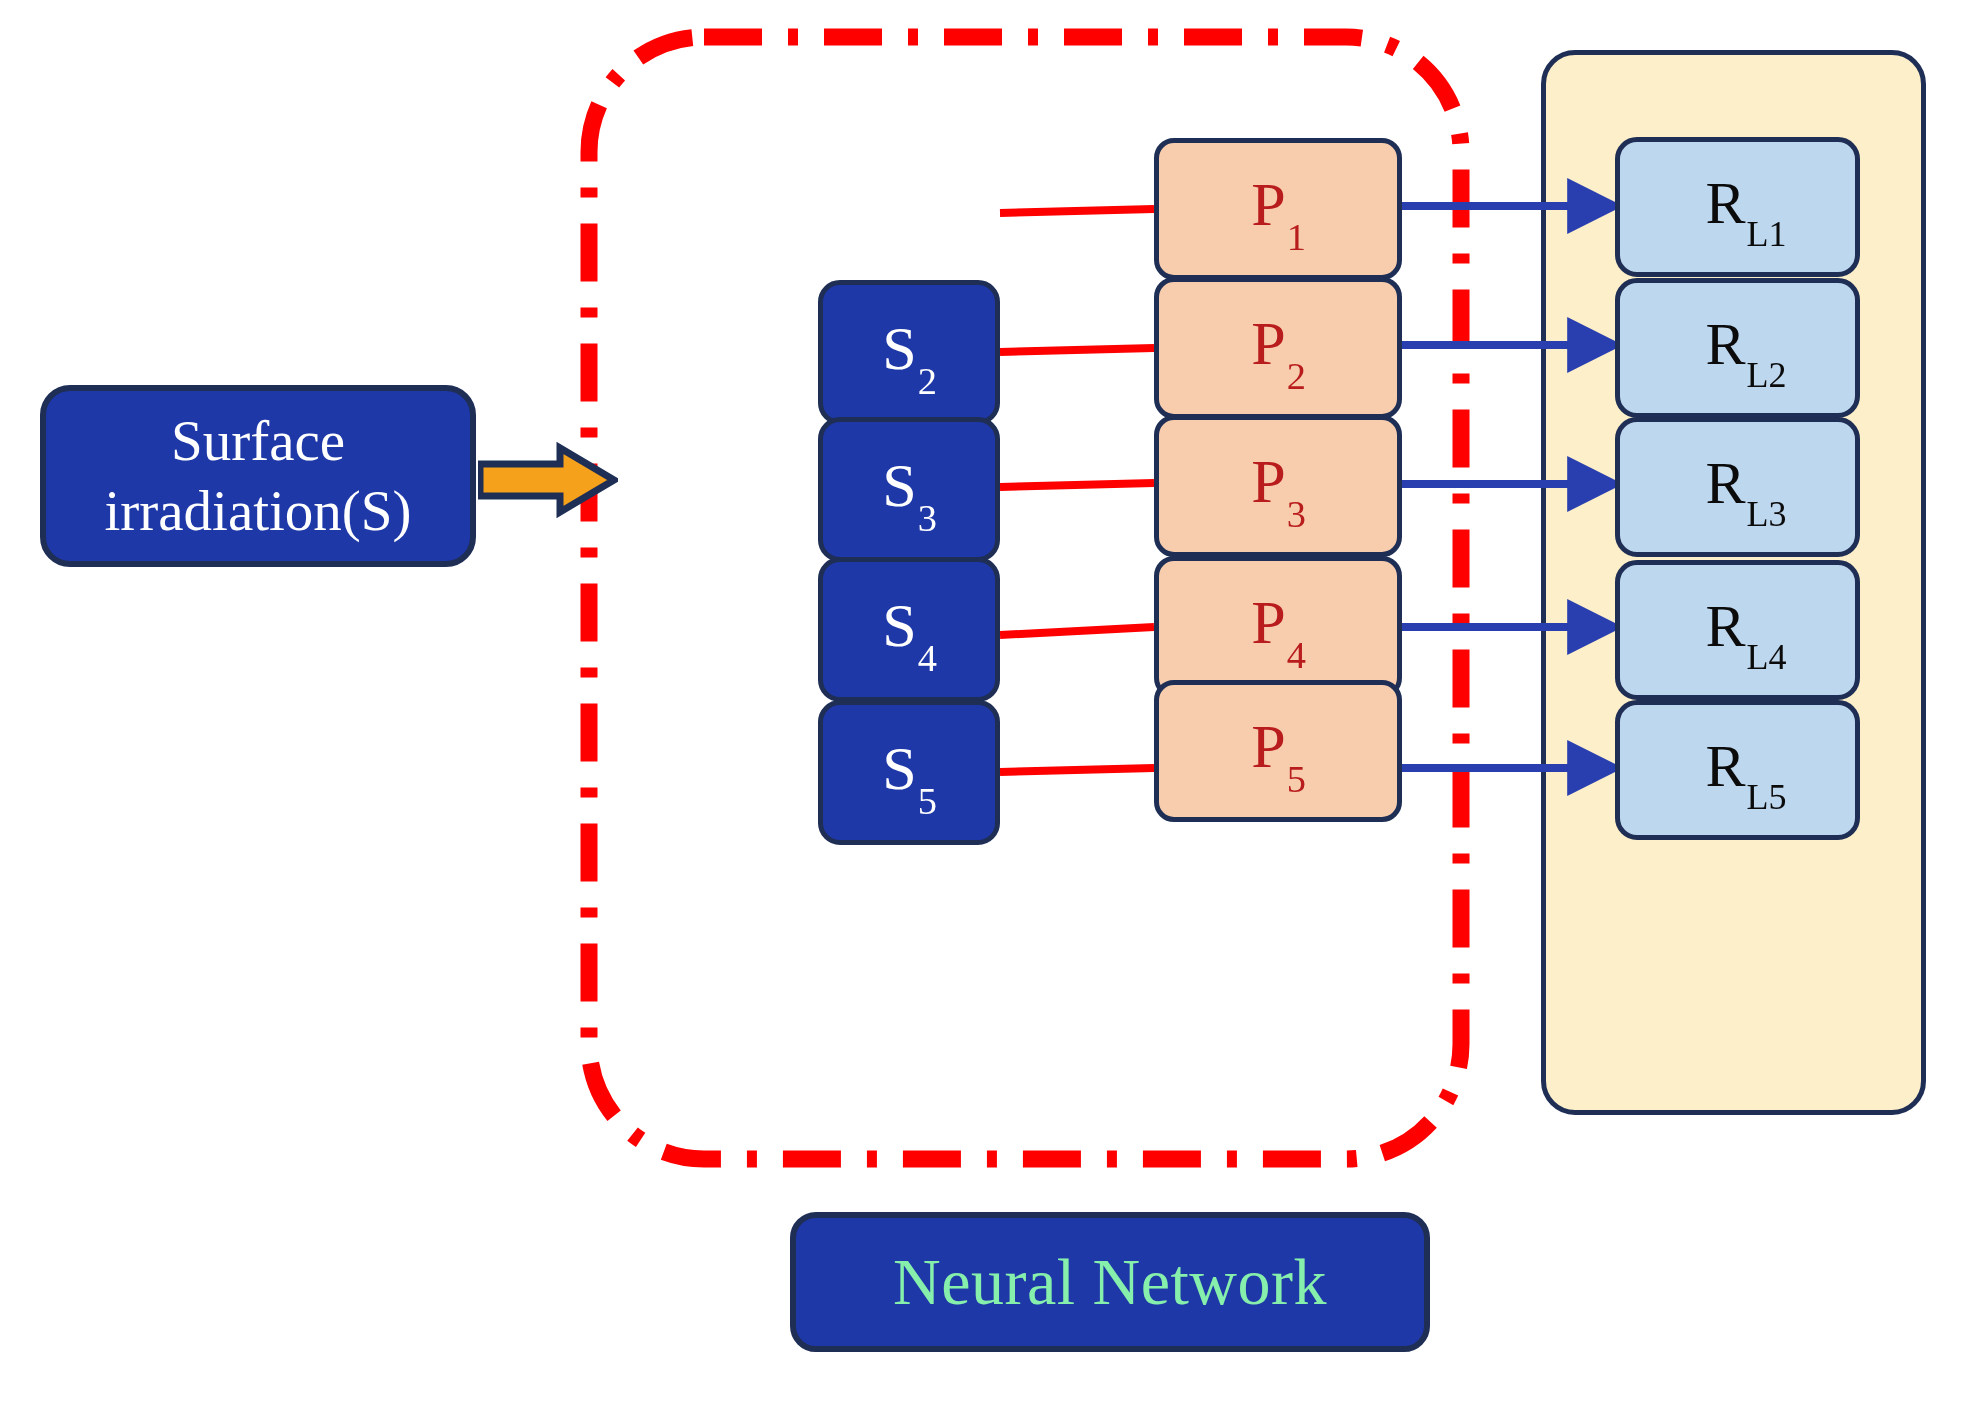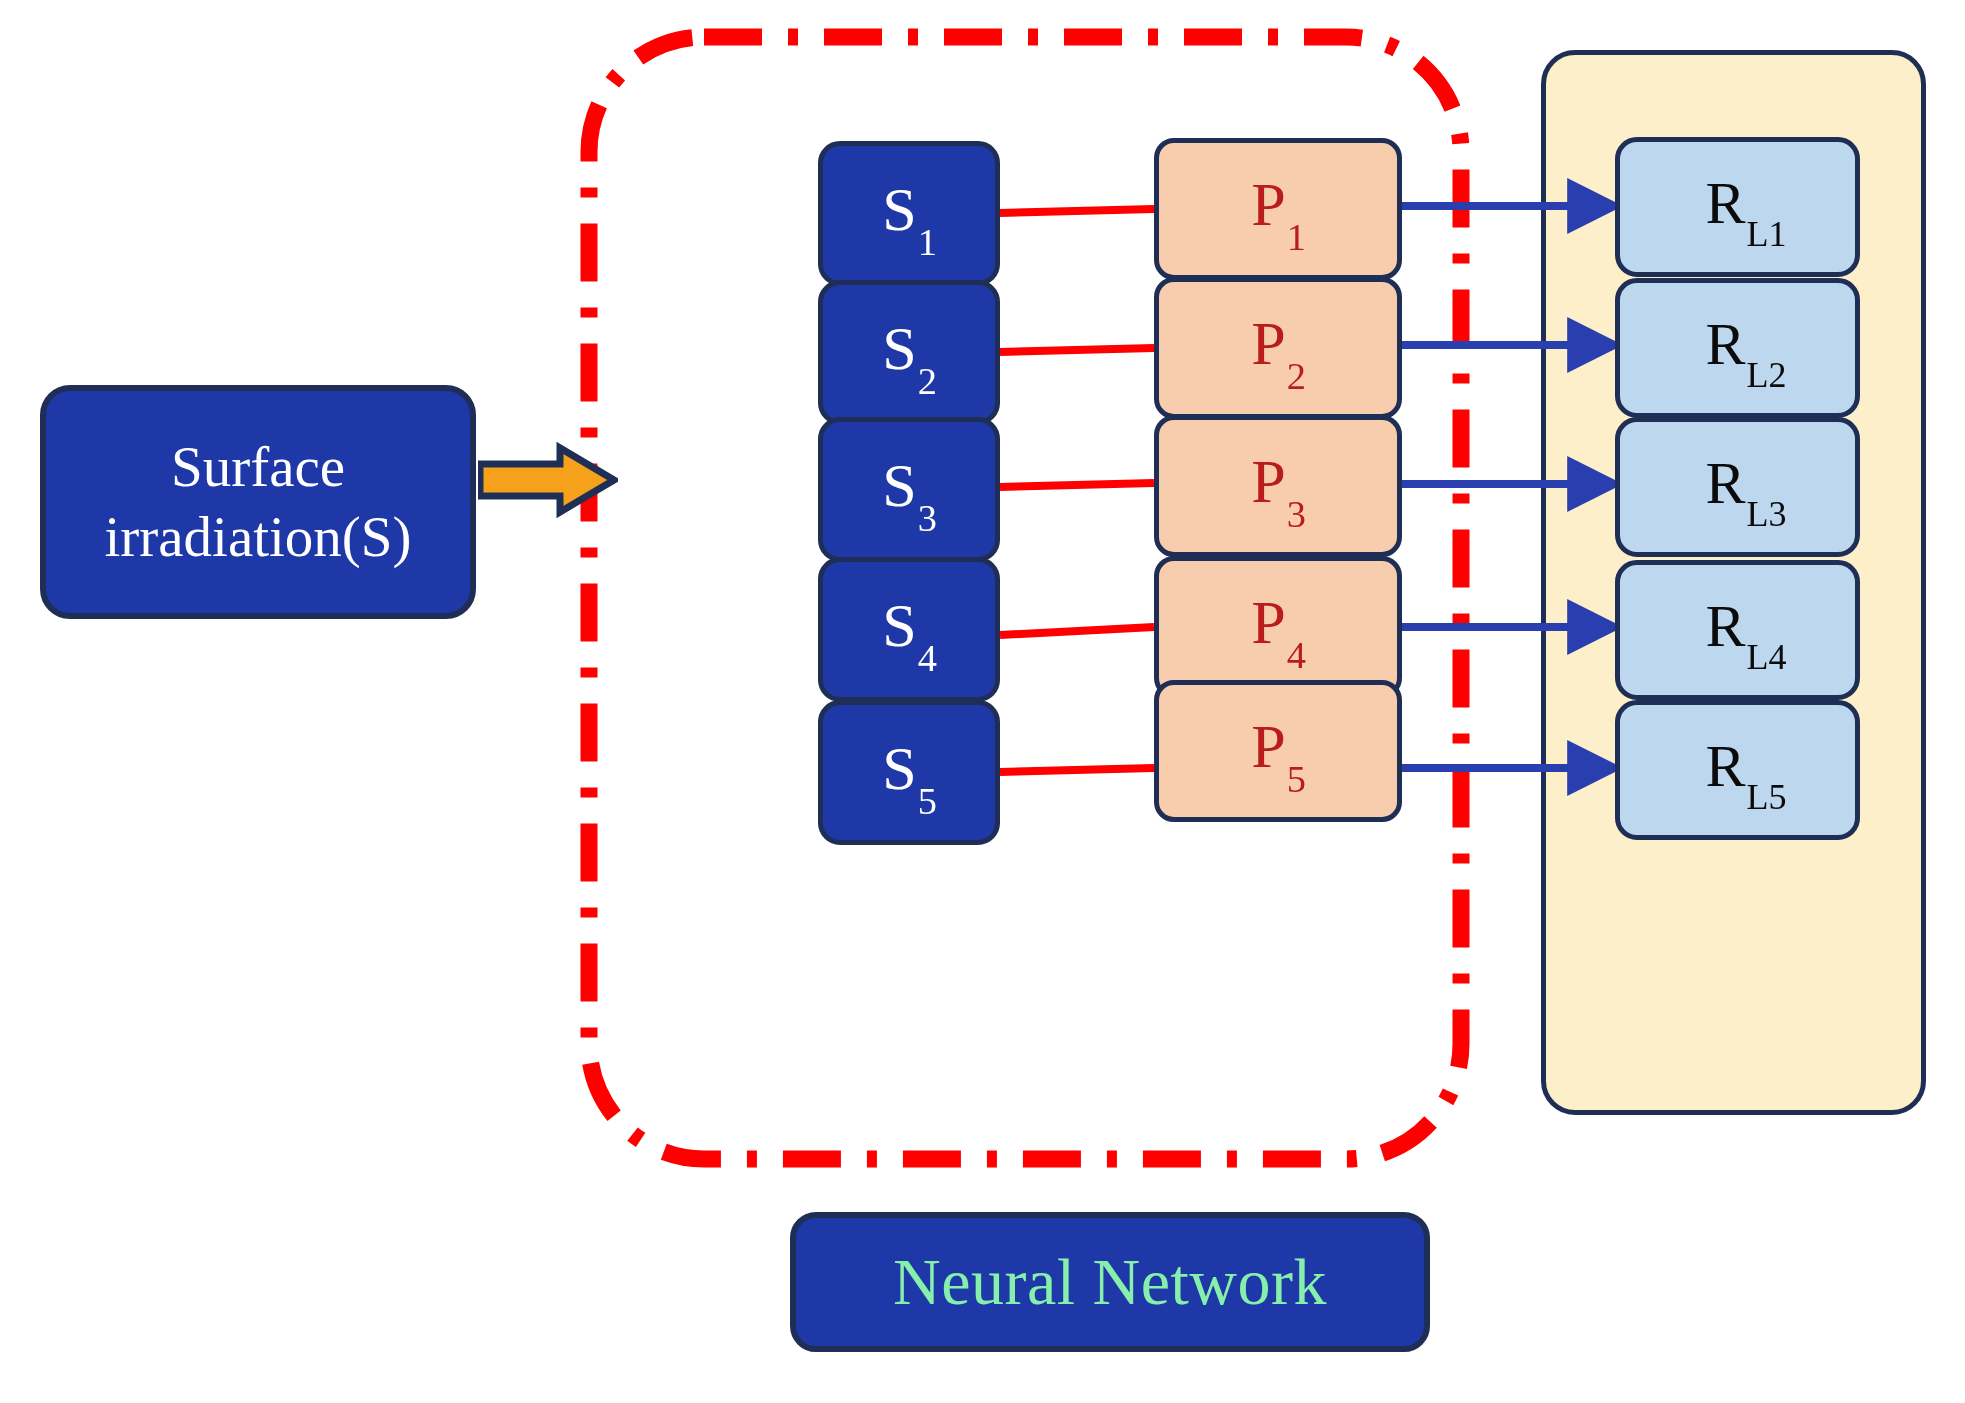--- a/index.html
+++ b/index.html
@@ -40,21 +40,21 @@
     position: relative;
     top: 0.30em;
     left: 0.03em;
   }
 
   
   #input-box {
     left: 40px;
     top: 385px;
     width: 436px;
-    height: 234px;
+    height: 182px;
     background: #1E38A8;
     color: #ffffff;
     border-radius: 30px;
     border-width: 6px;
     font-size: 57px;
     flex-direction: column;
     text-align: center;
     line-height: 1.22;
   }
   #input-box .ln { display: block; }
@@ -192,23 +192,20 @@
 
     <g stroke="#2A3FAF" stroke-width="8" fill="none" marker-end="url(#bluehead)">
       <line x1="1402" y1="206" x2="1612" y2="206"></line>
       <line x1="1402" y1="345" x2="1612" y2="345"></line>
       <line x1="1402" y1="484" x2="1612" y2="484"></line>
       <line x1="1402" y1="627" x2="1612" y2="627"></line>
       <line x1="1402" y1="768" x2="1612" y2="768"></line>
     </g>
   </svg>
 
-  <div class="node s-node" style="top:141px">
-    <span class="lbl"><span>S</span><span class="sub">1</span></span>
-  </div>
   <div class="node s-node" style="top:280px">
     <span class="lbl"><span>S</span><span class="sub">2</span></span>
   </div>
   <div class="node s-node" style="top:417px">
     <span class="lbl"><span>S</span><span class="sub">3</span></span>
   </div>
   <div class="node s-node" style="top:557px">
     <span class="lbl"><span>S</span><span class="sub">4</span></span>
   </div>
   <div class="node s-node" style="top:700px">

